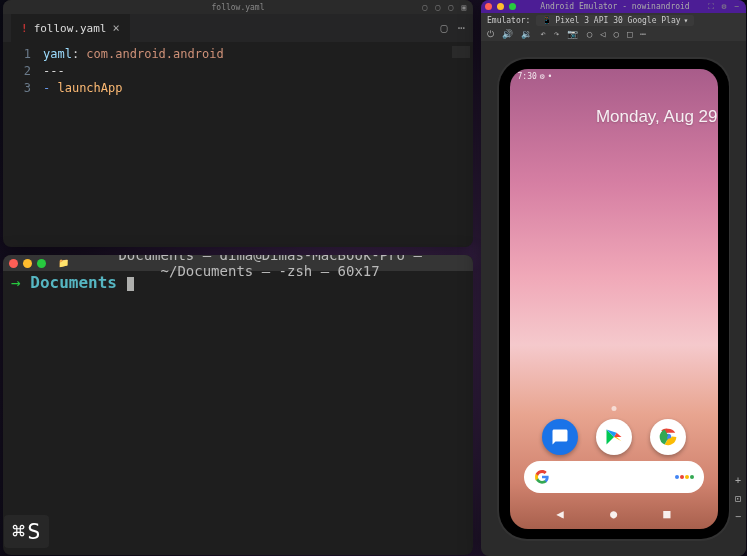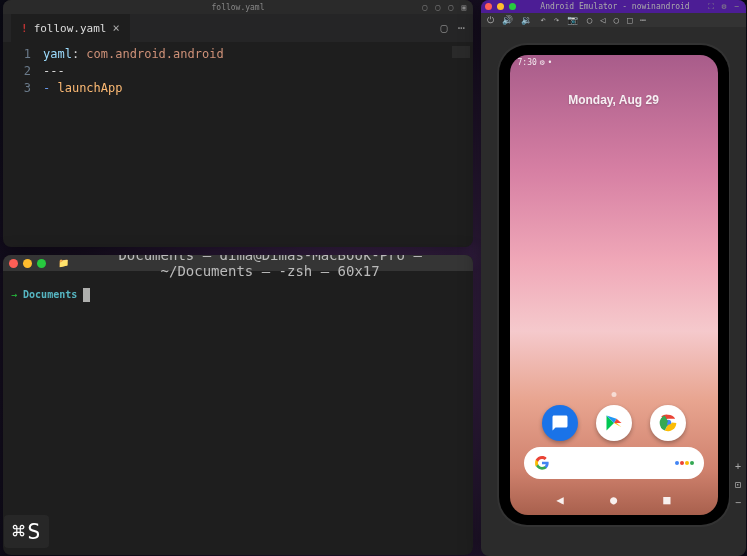--- a/index.html
+++ b/index.html
@@ -22,37 +22,37 @@
 .k-punc{color:#d4d4d4}
 .k-dash{color:#6796e6}
 .k-func{color:#fdba74}
 .minimap{position:absolute;right:3px;top:46px;width:18px;height:40px;background:linear-gradient(#2a2a2a 0 30%,transparent 30%)}
 .terminal{left:3px;top:255px;width:470px;height:300px}
 .term-tb{height:16px;background:#353535;display:flex;align-items:center;padding:0 6px;gap:4px}
 .traffic{display:flex;gap:5px;margin-right:8px}
 .dot{width:9px;height:9px;border-radius:50%}
 .dot.r{background:#ff5f56}.dot.y{background:#ffbd2e}.dot.g{background:#27c93f}
 .term-title{flex:1;text-align:center;font-size:14px;color:#bbb}
-.term-body{padding:16px 8px;font-size:10px;line-height:16px}
+.term-body{padding:4px 8px;font-size:16px;line-height:16px}
 .prompt-arrow{color:#27c93f}
 .prompt-path{color:#56b6c2;font-weight:bold}
 .cursor{display:inline-block;width:7px;height:14px;background:#aeafad;vertical-align:middle}
 .emulator{left:481px;top:0;width:265px;height:556px;background:#2b2b2b}
 .emu-tb{height:13px;background:#4c1d95;display:flex;align-items:center;padding:0 4px;gap:3px}
 .emu-tb .traffic .dot{width:7px;height:7px}
 .emu-title{flex:1;text-align:center;font-size:8px;color:#aaa;overflow:hidden;white-space:nowrap}
 .emu-bar{height:14px;background:#333;display:flex;align-items:center;padding:0 6px;gap:6px;font-size:8px;color:#ccc}
 .device-select{background:#3a3a3a;padding:1px 6px;border-radius:2px;font-size:8px;display:flex;align-items:center;gap:3px}
 .emu-toolbar{height:14px;background:#333;display:flex;align-items:center;padding:0 6px;gap:8px;color:#aaa;font-size:9px}
 .device-area{position:relative;height:515px;display:flex;align-items:center;justify-content:center}
 .phone{width:230px;height:480px;background:#000;border-radius:28px;position:relative;padding:10px 11px;box-shadow:0 0 0 2px #333}
 .screen{width:100%;height:100%;border-radius:18px;overflow:hidden;position:relative;background:linear-gradient(180deg,#a85c8a 0%,#d67fa3 25%,#f0a8b8 45%,#f5c9cc 60%,#e8a590 75%,#d0826e 90%,#a8604d 100%)}
 .statusbar{height:16px;display:flex;align-items:center;padding:0 8px;font-size:8px;color:rgba(255,255,255,.85);gap:4px}
 .sb-left{display:flex;gap:3px;align-items:center}
-.date{text-align:center;color:rgba(255,255,255,.9);font-size:12px;margin-top:22px;font-family:-apple-system,sans-serif;font-weight:700;text-shadow:0 1px 2px rgba(0,0,0,.2)}
+.date{text-align:right;color:rgba(255,255,255,.9);font-size:17px;margin-top:22px;font-family:-apple-system,sans-serif;font-weight:400;text-shadow:0 1px 2px rgba(0,0,0,.2)}
 .dock{position:absolute;bottom:74px;left:0;right:0;display:flex;justify-content:center;gap:18px}
 .app-icon{width:36px;height:36px;border-radius:50%;background:#fff;display:flex;align-items:center;justify-content:center;box-shadow:0 2px 4px rgba(0,0,0,.3)}
 .app-indicator{position:absolute;bottom:118px;left:50%;transform:translateX(-50%);width:5px;height:5px;border-radius:50%;background:rgba(255,255,255,.6)}
 .search-pill{position:absolute;bottom:36px;left:14px;right:14px;height:32px;background:#fff;border-radius:16px;display:flex;align-items:center;padding:0 10px;justify-content:space-between}
 .g-logo{width:16px;height:16px}
 .assistant-dots{display:flex;gap:1px;align-items:center}
 .a-dot{width:4px;height:4px;border-radius:50%}
 .navbar{position:absolute;bottom:0;left:0;right:0;height:30px;display:flex;align-items:center;justify-content:space-around;padding:0 24px}
 .nav-btn{color:rgba(255,255,255,.9)}
 .sidebar{position:absolute;right:0;top:42px;width:16px;background:#2b2b2b}
@@ -126,20 +126,28 @@
     <div class="traffic">
       <div class="dot r"></div>
       <div class="dot y"></div>
       <div class="dot g"></div>
     </div>
     <div class="emu-title">Android Emulator - nowinandroid</div>
     <span class="tb-icon">⛶</span>
     <span class="tb-icon">⚙</span>
     <span class="tb-icon">−</span>
   </div>
+  <div class="emu-bar">
+    <span>Emulator:</span>
+    <div class="device-select">
+      <span>📱</span>
+      <span>Pixel 3 API 30 Google Play</span>
+      <span>▾</span>
+    </div>
+  </div>
   <div class="emu-toolbar">
     <span>⏻</span>
     <span>🔊</span>
     <span>🔉</span>
     <span>↶</span>
     <span>↷</span>
     <span>📷</span>
     <span>◯</span>
     <span>◁</span>
     <span>○</span>

